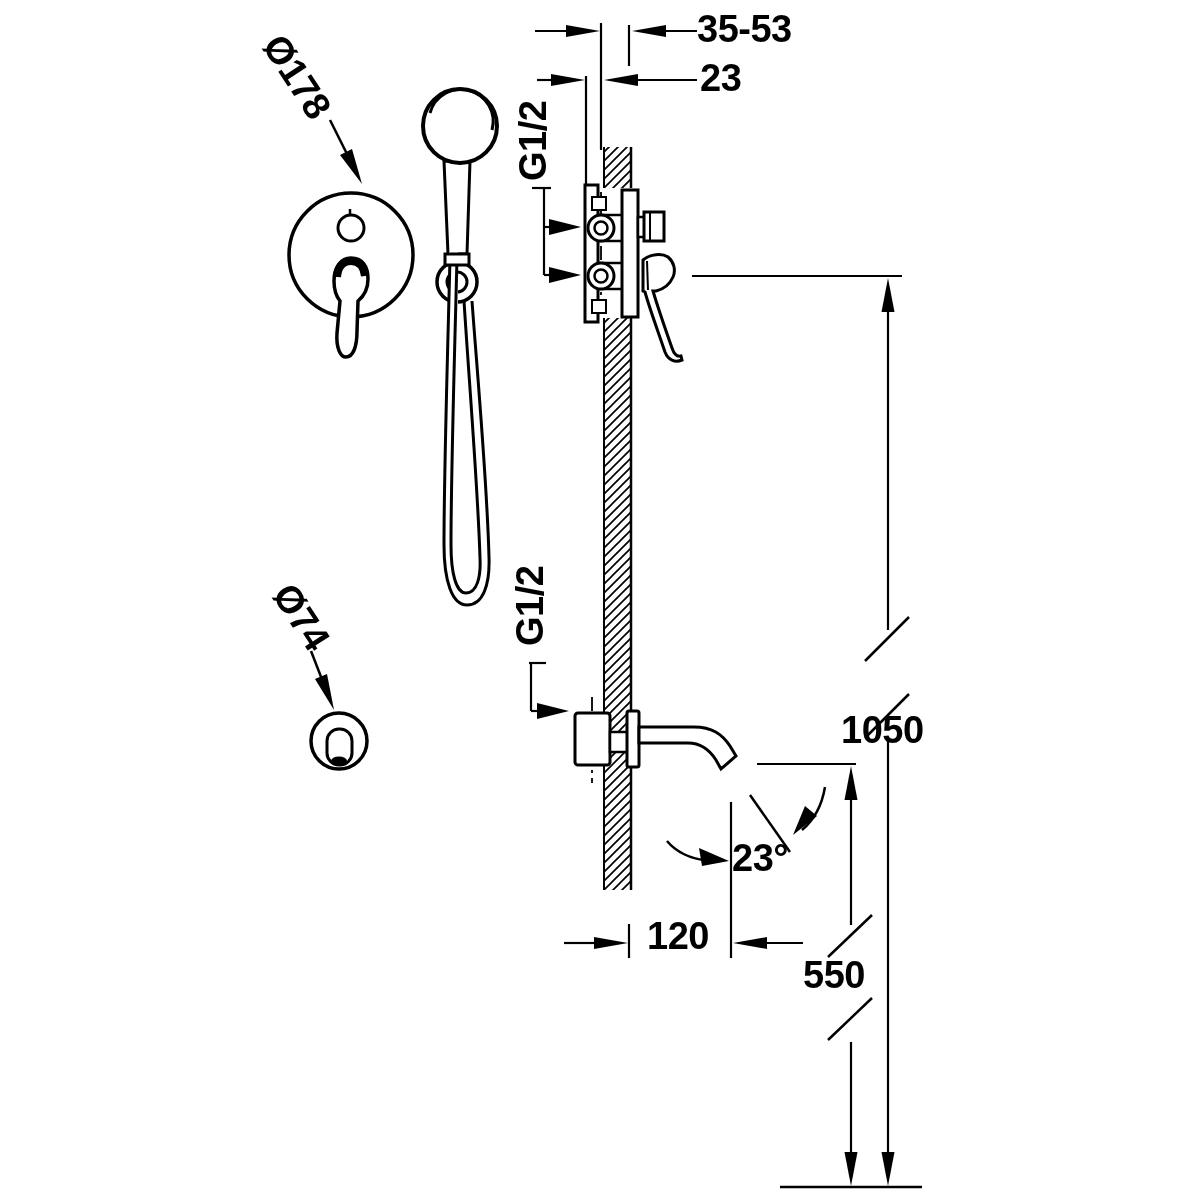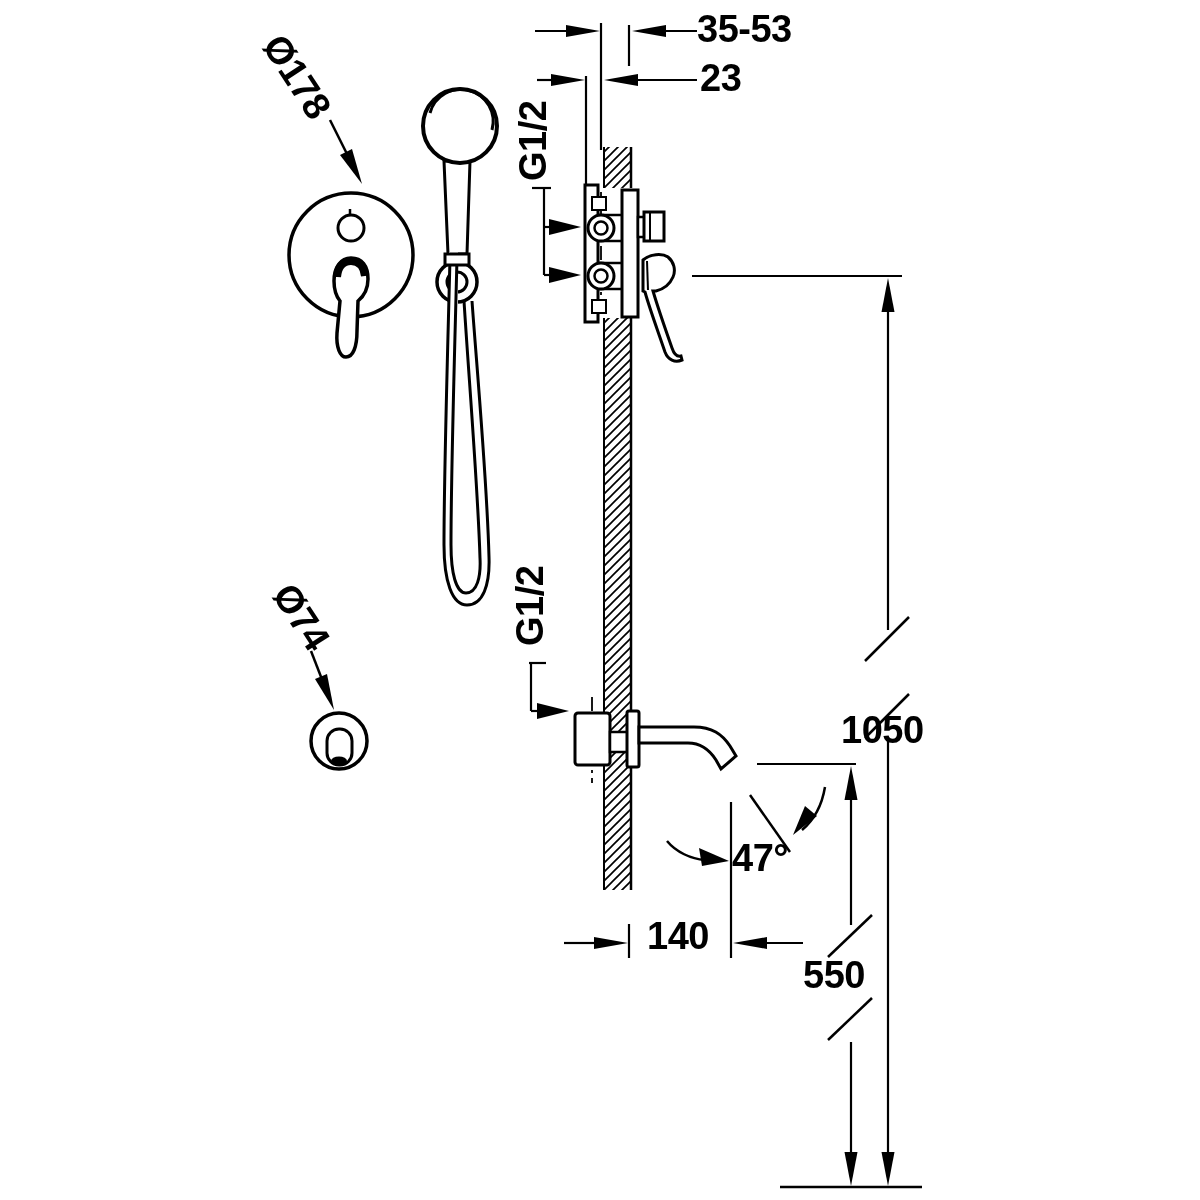--- a/index.html
+++ b/index.html
@@ -176,16 +176,16 @@
 </svg>
 
 <div class="dimlabel" style="left:697px;top:10px;">35-53</div>
 <div class="dimlabel" style="left:700px;top:59px;">23</div>
 <div class="dimlabel rot-ccw" style="left:514px;top:181px;">G1/2</div>
 <div class="dimlabel rot-ccw" style="left:511px;top:646px;">G1/2</div>
 <div class="dimlabel rot-diag" style="left:288px;top:28px;">Ø178</div>
 <div class="dimlabel rot-diag" style="left:298px;top:577px;">Ø74</div>
 <div class="dimlabel" style="left:841px;top:688px;margin-top:23px;">1050</div>
 <div class="dimlabel" style="left:803px;top:956px;">550</div>
-<div class="dimlabel" style="left:647px;top:917px;">140</div>
-<div class="dimlabel" style="left:732px;top:839px;">47°</div>
+<div class="dimlabel" style="left:647px;top:917px;">120</div>
+<div class="dimlabel" style="left:732px;top:839px;">23°</div>
 
 </div>
 
 </body></html>

